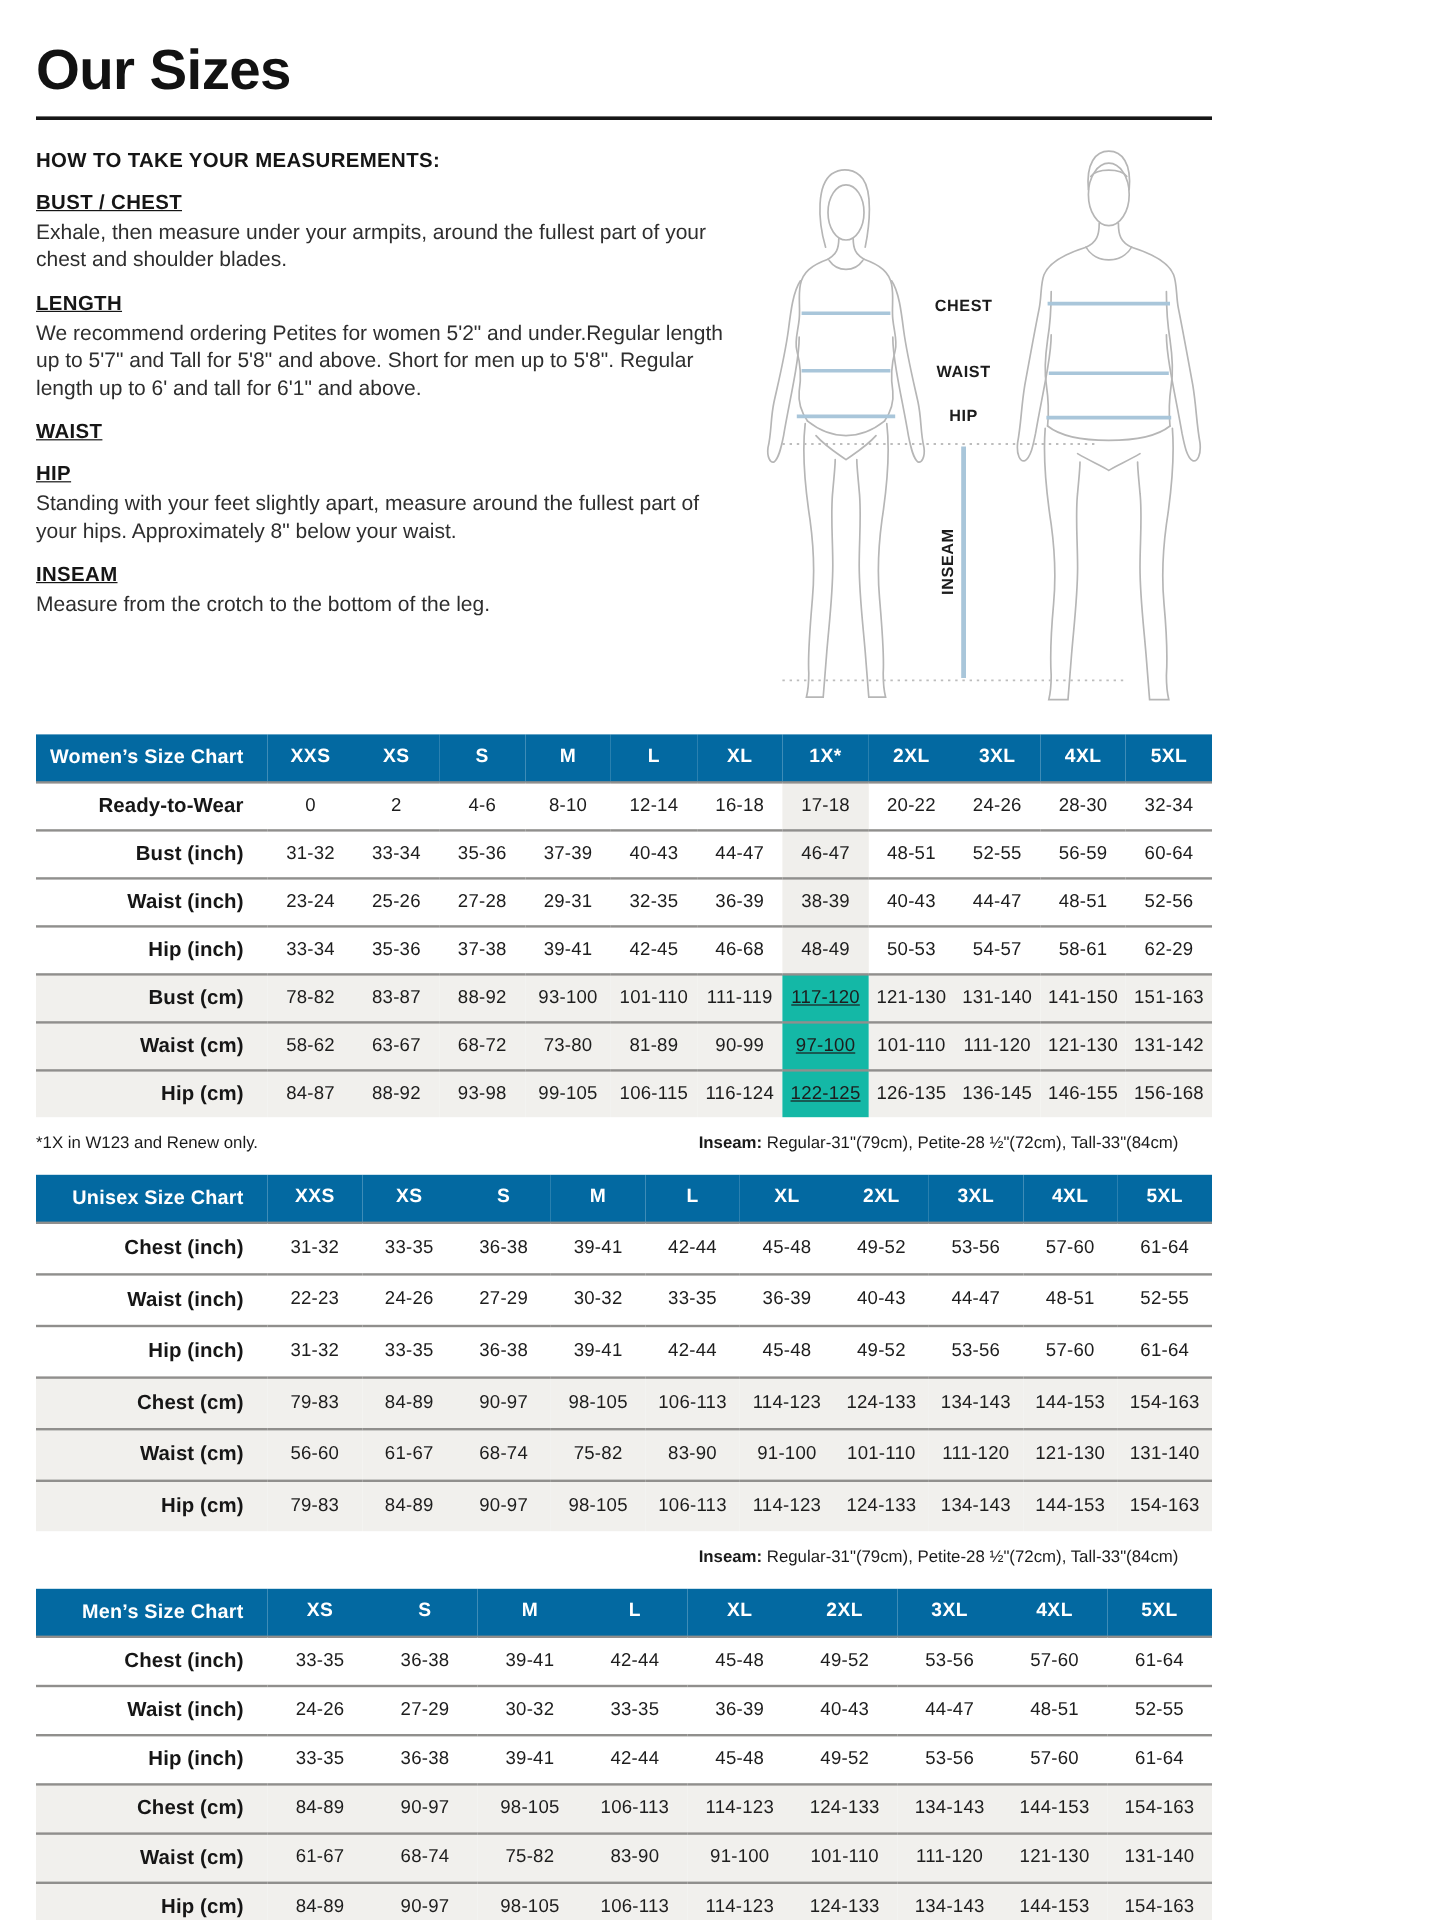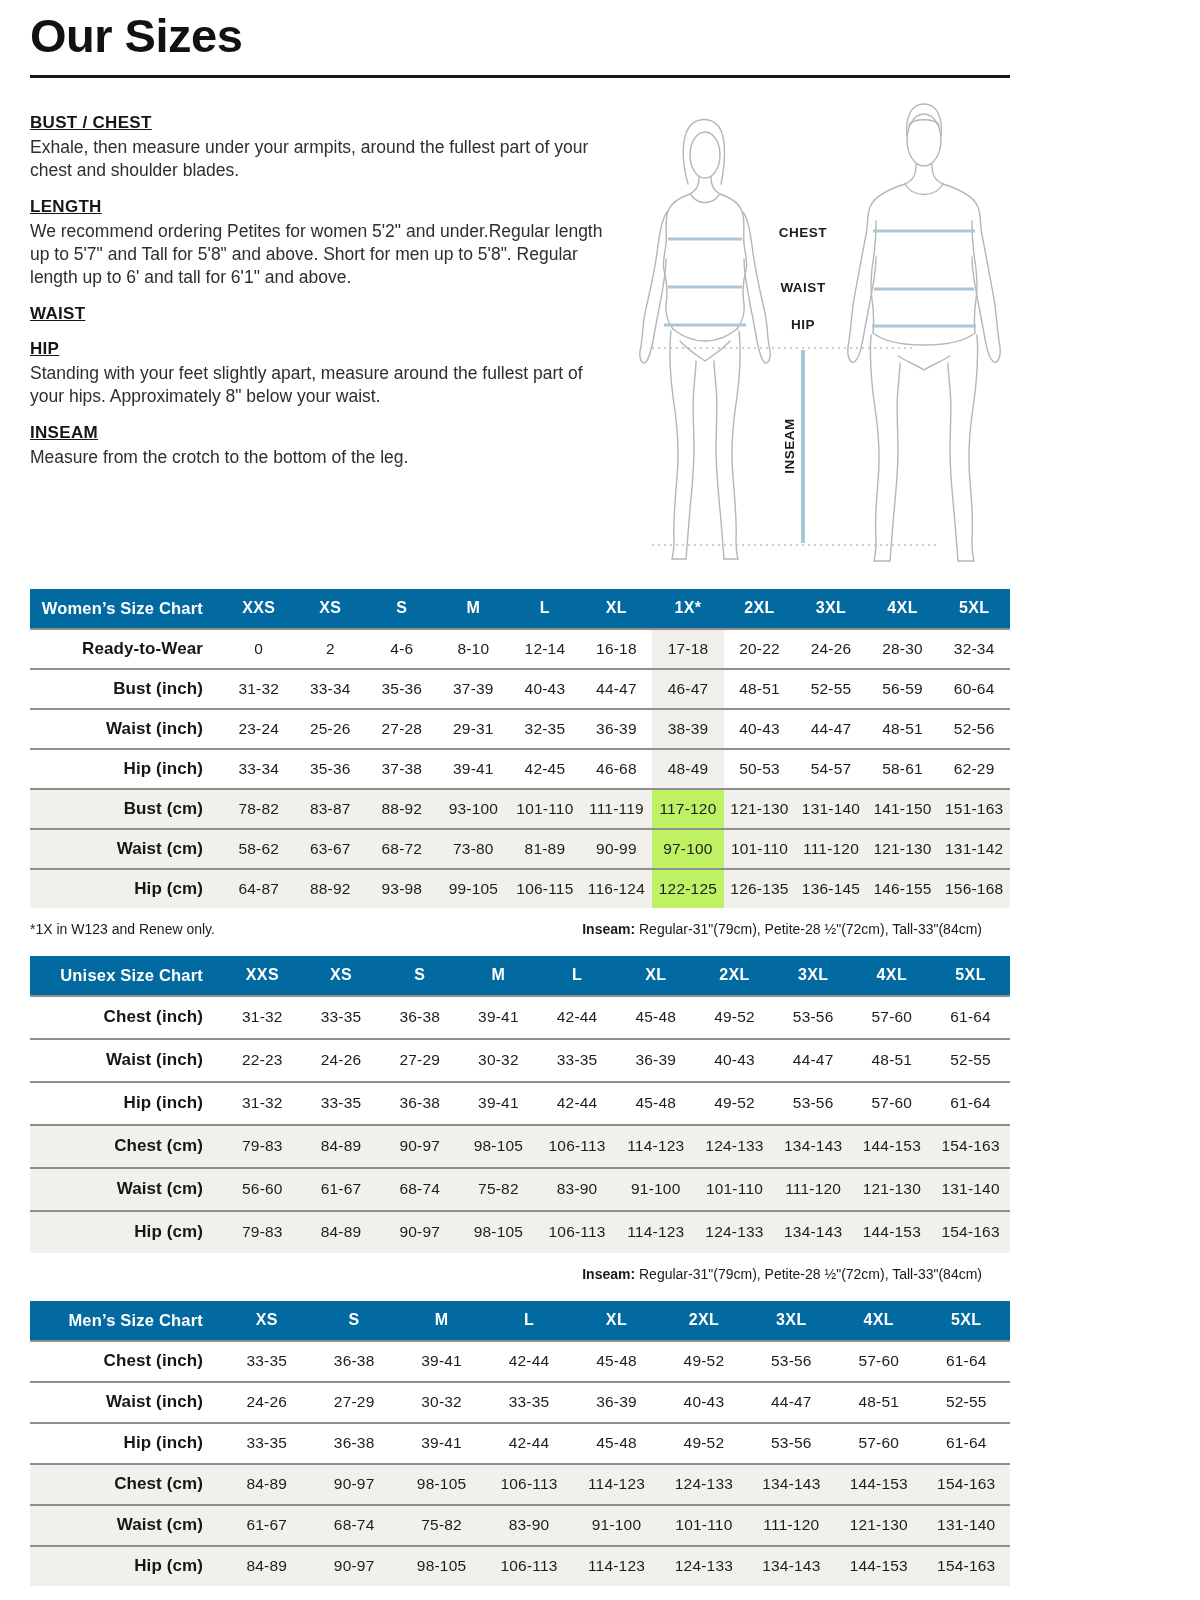--- a/index.html
+++ b/index.html
@@ -1,16 +1,16 @@
 <!DOCTYPE html>
 <html><head>
 <meta charset="utf-8">
 <style>
   html,body{margin:0;padding:0;background:#fff;}
-  .page{width:1040px;height:1600px;box-sizing:border-box;padding:10px 30px 0;overflow:hidden;
+  .page{width:1040px;height:1600px;box-sizing:border-box;padding:32px 30px 0;overflow:hidden;
         font-family:"Liberation Sans","DejaVu Sans",sans-serif;color:#1d1d1d;background:#fff;}
   .page-title{font-size:47px;font-weight:bold;letter-spacing:-.5px;color:#121212;margin:0;line-height:1.1;}
   .title-rule{height:3px;background:#161616;margin-top:13px;}
   .content-row{display:flex;margin-top:20px;}
   .instructions{width:748px;}
   .howto-heading{font-weight:bold;font-size:17px;letter-spacing:.3px;color:#161616;margin:4px 0 2px;}
   .sec{margin-top:15px;}
   .sec-label{font-weight:bold;font-size:17px;letter-spacing:.3px;color:#161616;text-decoration:underline;}
   .sec-text{font-size:17.5px;line-height:1.32;color:#2e2e2e;margin-top:3px;max-width:700px;}
   .diagram{margin-left:auto;width:400px;}
@@ -20,36 +20,37 @@
   .inseam{stroke:#a9c6da;stroke-width:4;}
   .dlabel{font-family:"Liberation Sans",sans-serif;font-weight:bold;font-size:13.5px;letter-spacing:.5px;fill:#1c1c1c;}
   .table-block{margin-top:19px;}
   table.size-table{width:100%;border-collapse:collapse;table-layout:fixed;}
   table.size-table th{background:#0369a1;color:#fff;font-weight:bold;font-size:16px;height:37px;letter-spacing:.4px;text-align:center;}
   table.size-table th.t-title{text-align:right;padding-right:20px;font-size:16.5px;letter-spacing:.2px;}
   table.size-table td{height:var(--rh,36px);text-align:center;font-size:15.5px;letter-spacing:.2px;color:#1d1d1d;border-top:2px solid #908f8d;}
   table.size-table td.row-label{text-align:right;padding-right:20px;font-weight:bold;font-size:17px;letter-spacing:.1px;color:#161616;}
   table.size-table tr.shaded td{background:#f1f0ed;}
   table.size-table td.hl{background:#f0efec;}
-  table.size-table tr.shaded td.hl{background:#bef264;}
+  table.size-table tr.shaded td.hl{background:#14b8a6;text-decoration:underline;}
   .footnote-row{display:flex;align-items:baseline;padding:13px 28px 0 0;font-size:14px;color:#1a1a1a;}
   .fn-left{}
   .fn-right{margin-left:auto;}
   .fn-right b{font-weight:bold;}
 </style>
 </head>
 <body>
 
 <div class="page">
 
   <h1 class="page-title">Our Sizes</h1>
   <div class="title-rule"></div>
 
   <div class="content-row">
     <div class="instructions">
+      <div class="howto-heading">HOW TO TAKE YOUR MEASUREMENTS:</div>
 
       <div class="sec">
         <div class="sec-label">BUST / CHEST</div>
         <div class="sec-text">Exhale, then measure under your armpits, around the fullest part of your chest and shoulder blades.</div>
       </div>
       <div class="sec">
         <div class="sec-label">LENGTH</div>
         <div class="sec-text">We recommend ordering Petites for women 5'2" and under.Regular length up to 5'7" and Tall for 5'8" and above. Short for men up to 5'8". Regular length up to 6' and tall for 6'1" and above.</div>
       </div>
       <div class="sec">
@@ -232,21 +233,21 @@
               <td>81-89</td>
               <td>90-99</td>
               <td class="hl">97-100</td>
               <td>101-110</td>
               <td>111-120</td>
               <td>121-130</td>
               <td>131-142</td>
             </tr>
             <tr class="shaded">
               <td class="row-label">Hip (cm)</td>
-              <td>64-87</td>
+              <td>84-87</td>
               <td>88-92</td>
               <td>93-98</td>
               <td>99-105</td>
               <td>106-115</td>
               <td>116-124</td>
               <td class="hl">122-125</td>
               <td>126-135</td>
               <td>136-145</td>
               <td>146-155</td>
               <td>156-168</td>

